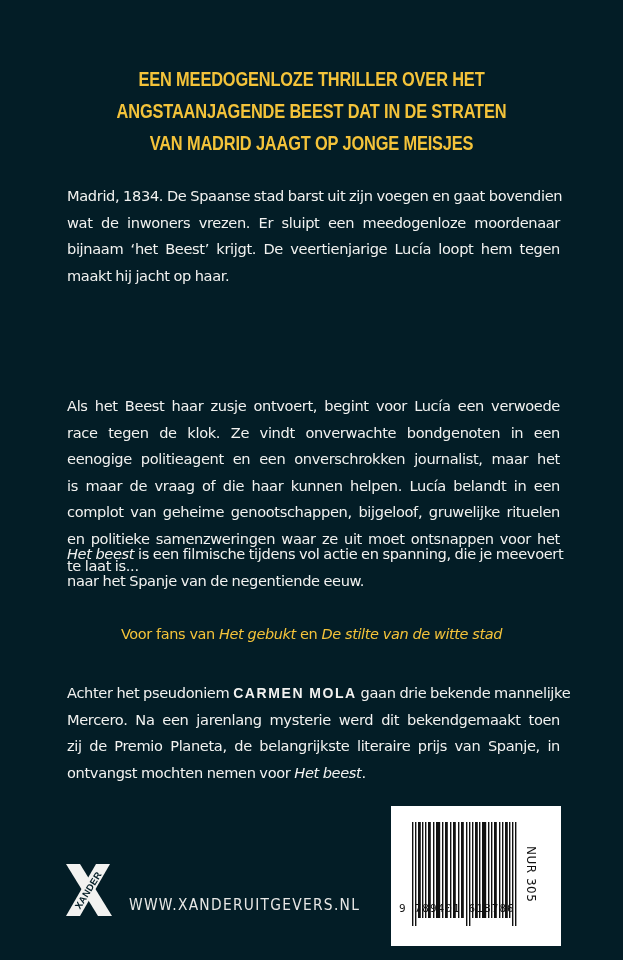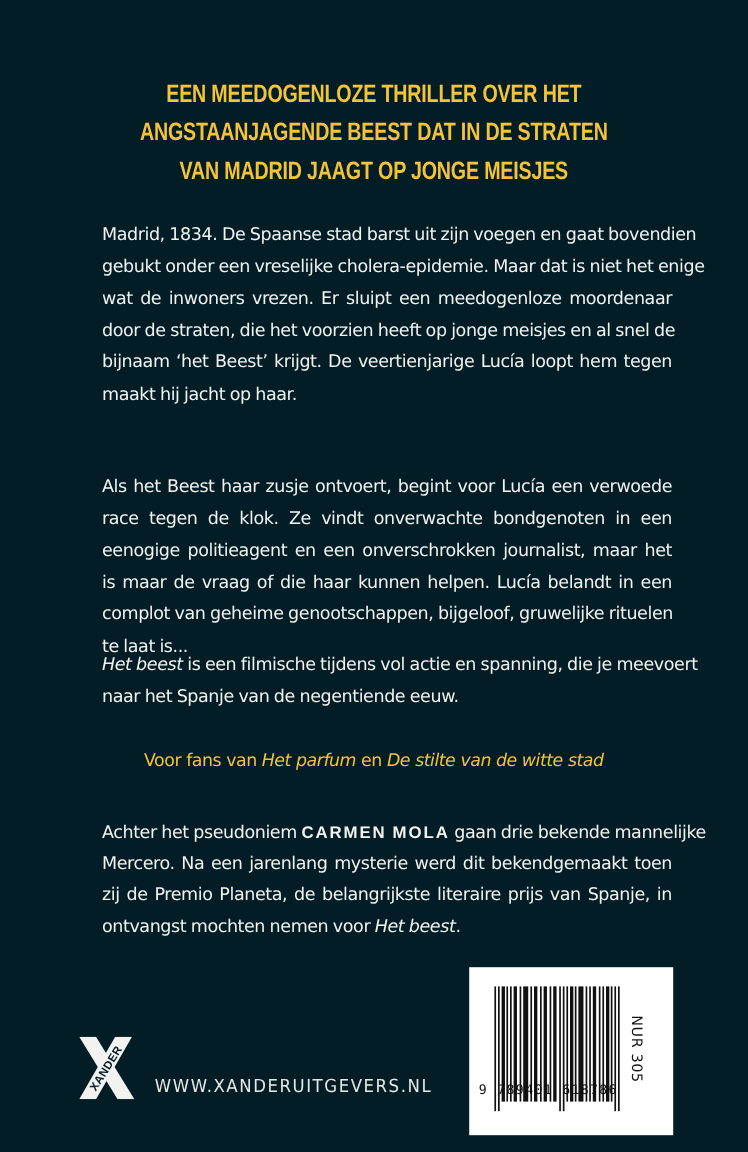--- a/index.html
+++ b/index.html
@@ -34,21 +34,20 @@
     color: #f2f2f0;
     letter-spacing: -0.35px;
     word-spacing: -0.5px;
   }
   .body-block .ln {
     display: block;
     white-space: nowrap;
     text-align: justify;
     text-align-last: justify;
     height: 26.6px;
-    margin-left: 18px;
   }
   .body-block .ln.last { text-align-last: left; }
   .p1 { top: 183px; }
   .p2 { top: 393px; }
   .p3 { top: 541px; }
   .p4 { top: 680px; }
   .tagline {
     position: absolute; left: 0; top: 626px; width: 623px;
     text-align: center;
     color: #f4c33a;
@@ -98,42 +97,41 @@
 <body>
 
 <div class="headline">
   <span class="hl-line">EEN MEEDOGENLOZE THRILLER OVER HET</span>
   <span class="hl-line">ANGSTAANJAGENDE BEEST DAT IN DE STRATEN</span>
   <span class="hl-line">VAN MADRID JAAGT OP JONGE MEISJES</span>
 </div>
 
 <div class="body-block p1">
   <span class="ln">Madrid, 1834. De Spaanse stad barst uit zijn voegen en gaat bovendien</span>
-  <span class="ln">gebukt onder een vreselijke cholera-epidemie. Maar dat is niet het enige</span>
   <span class="ln">wat de inwoners vrezen. Er sluipt een meedogenloze moordenaar</span>
-  <span class="ln">door de straten, die het voorzien heeft op jonge meisjes en al snel de</span>
   <span class="ln">bijnaam ‘het Beest’ krijgt. De veertienjarige Lucía loopt hem tegen</span>
   <span class="ln last">maakt hij jacht op haar.</span>
 </div>
 
 <div class="body-block p2">
   <span class="ln">Als het Beest haar zusje ontvoert, begint voor Lucía een verwoede</span>
   <span class="ln">race tegen de klok. Ze vindt onverwachte bondgenoten in een</span>
   <span class="ln">eenogige politieagent en een onverschrokken journalist, maar het</span>
   <span class="ln">is maar de vraag of die haar kunnen helpen. Lucía belandt in een</span>
   <span class="ln">complot van geheime genootschappen, bijgeloof, gruwelijke rituelen</span>
+  <span class="ln">en politieke samenzweringen waar ze uit moet ontsnappen voor het</span>
   <span class="ln last">te laat is...</span>
 </div>
 
 <div class="body-block p3">
   <span class="ln"><i>Het beest</i><span> is een filmische tijdens vol actie en spanning, die je meevoert</span></span>
   <span class="ln last">naar het Spanje van de negentiende eeuw.</span>
 </div>
 
-<div class="tagline"><span>Voor fans van </span><i>Het parfum</i><span> en </span><i>De stilte van de witte stad</i></div>
+<div class="tagline"><span>Voor fans van </span><i>Het gebukt</i><span> en </span><i>De stilte van de witte stad</i></div>
 
 <div class="body-block p4">
   <span class="ln"><span>Achter het pseudoniem </span><span class="author">CARMEN MOLA</span><span> gaan drie bekende mannelijke</span></span>
   <span class="ln">Mercero. Na een jarenlang mysterie werd dit bekendgemaakt toen</span>
   <span class="ln">zij de Premio Planeta, de belangrijkste literaire prijs van Spanje, in</span>
   <span class="ln last"><span>ontvangst mochten nemen voor </span><i>Het beest</i><span>.</span></span>
 </div>
 
 <div class="logo">
   <svg width="48" height="52" viewBox="0 0 48 52">

